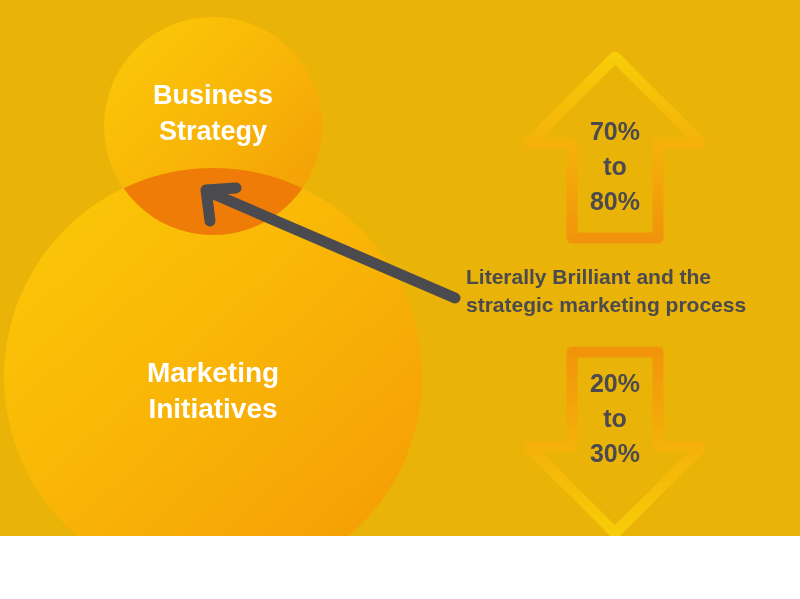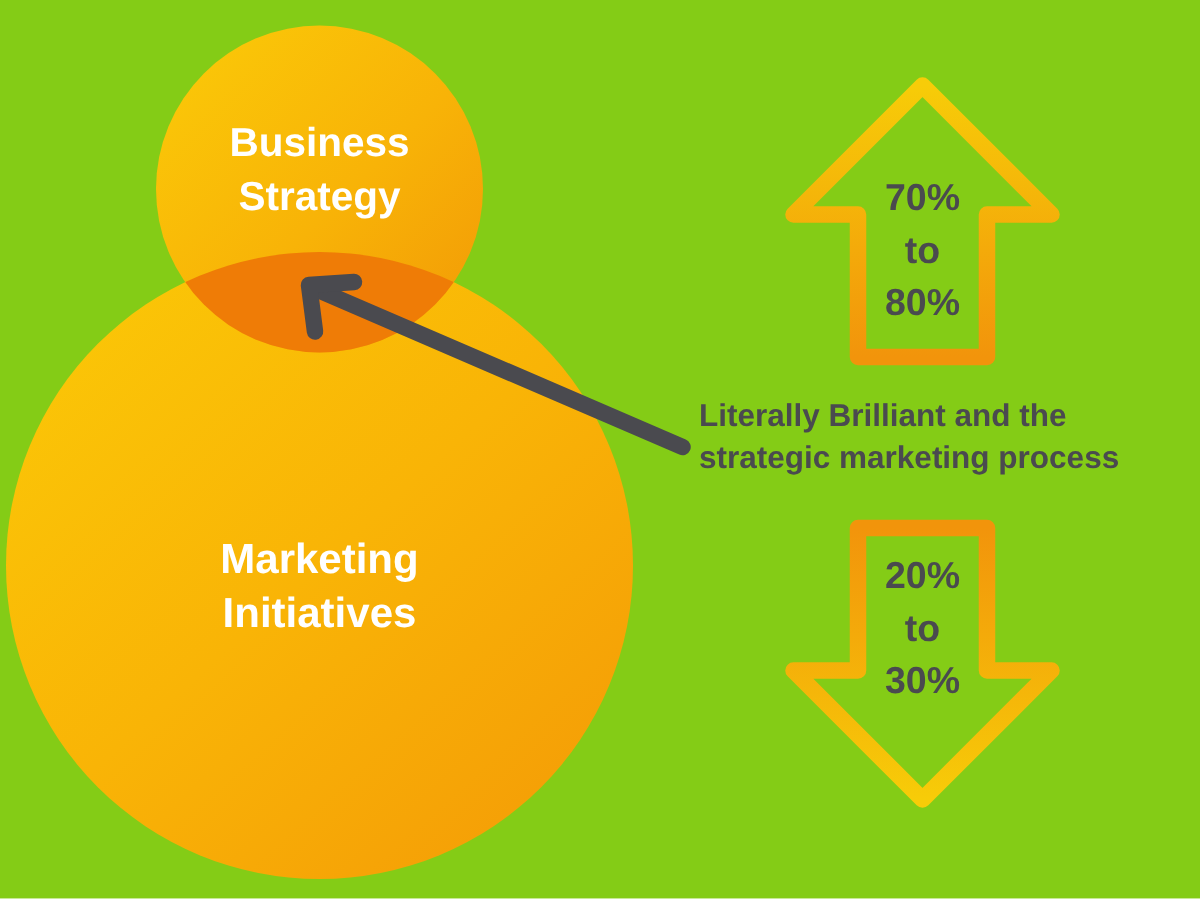--- a/index.html
+++ b/index.html
@@ -7,22 +7,22 @@
     margin: 0;
     padding: 0;
     background: #ffffff;
   }
   body {
     font-family: "Liberation Sans", "DejaVu Sans", sans-serif;
   }
   #canvas {
     position: relative;
     width: 800px;
-    height: 599px;
-    background: #84cc16;
+    height: 536px;
+    background: #eab308;
     overflow: hidden;
   }
   #diagram-svg {
     position: absolute;
     left: 0;
     top: 0;
     width: 800px;
     height: 599px;
     display: block;
   }

